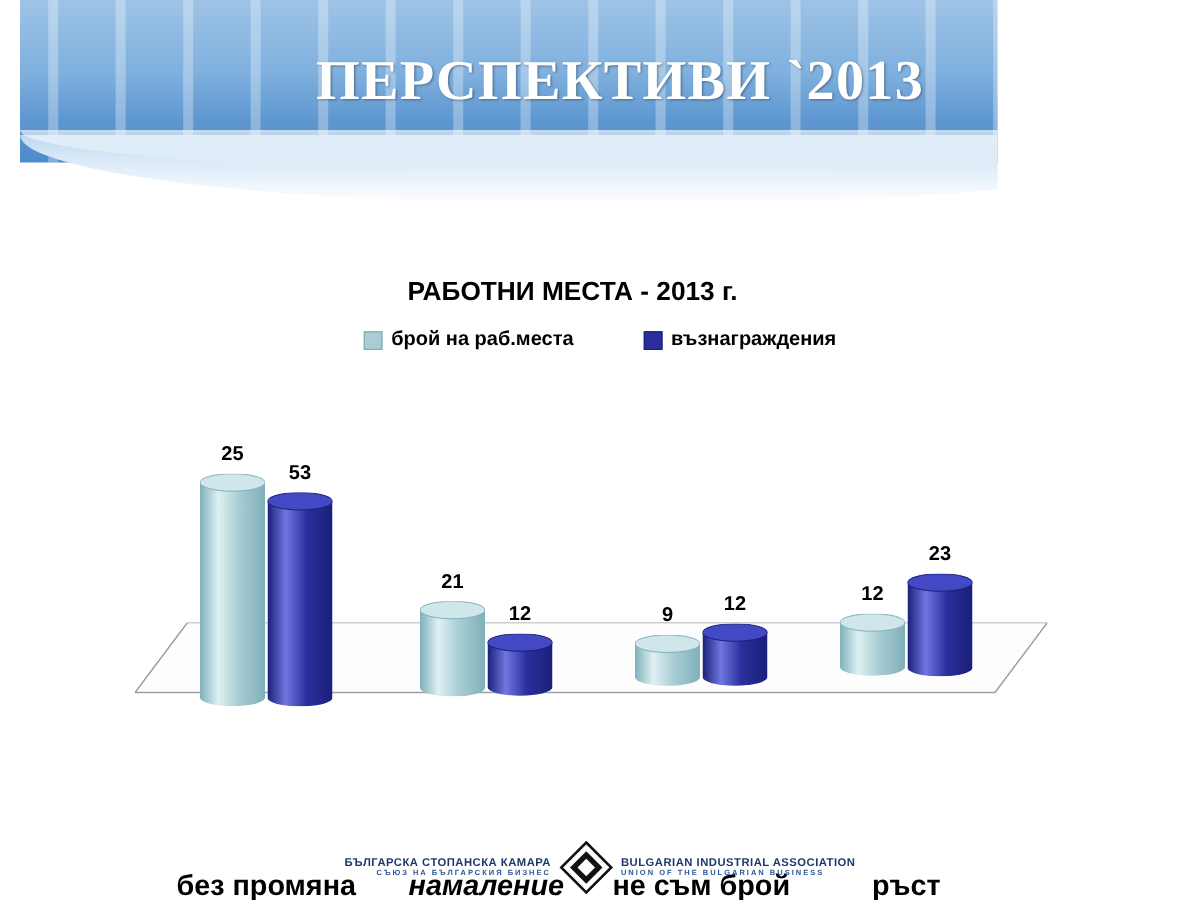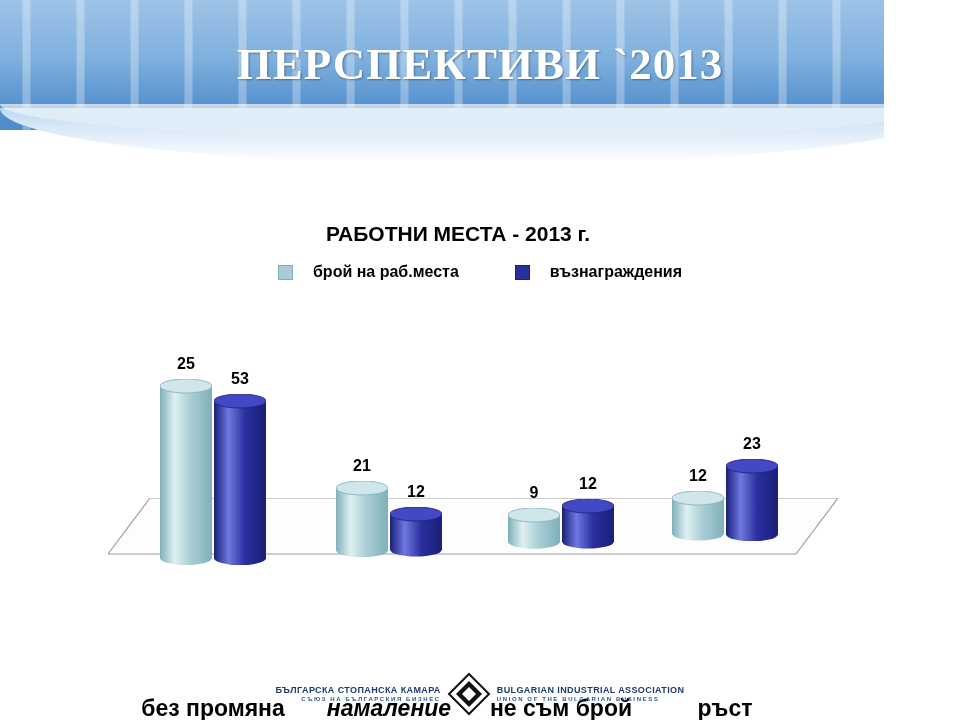--- a/index.html
+++ b/index.html
@@ -10,22 +10,22 @@
     width: 960px;
     height: 720px;
     background: #ffffff;
     font-family: "Liberation Sans", sans-serif;
     overflow: hidden;
   }
 
   
   .banner {
     position: absolute;
-    left: 0; top: 0;
-    width: 884px;
+    left: 16px; top: 0;
+    width: 782px;
     height: 160px;
     overflow: hidden;
   }
   .banner-bg {
     position: absolute;
     left: 0; top: 0;
     width: 960px;
     height: 130px;
     background:
       repeating-linear-gradient(
@@ -89,21 +89,21 @@
     left: 0; top: 103px;
     width: 960px;
     display: flex;
     justify-content: center;
     align-items: center;
     gap: 56px;
   }
   .legend-item {
     display: flex;
     align-items: center;
-    gap: 20px;
+    gap: 7px;
     font-size: 16px;
     font-weight: bold;
     color: #000;
   }
   .legend-swatch {
     width: 13px;
     height: 13px;
     display: inline-block;
   }
   .sw-a { background: #a8cdd4; border: 1px solid #7fadb8; }

